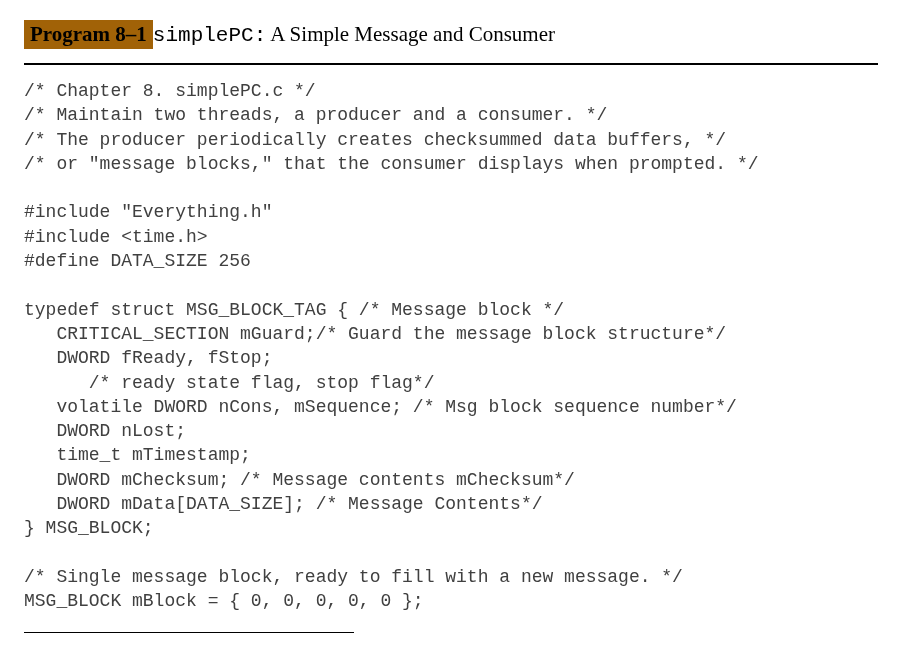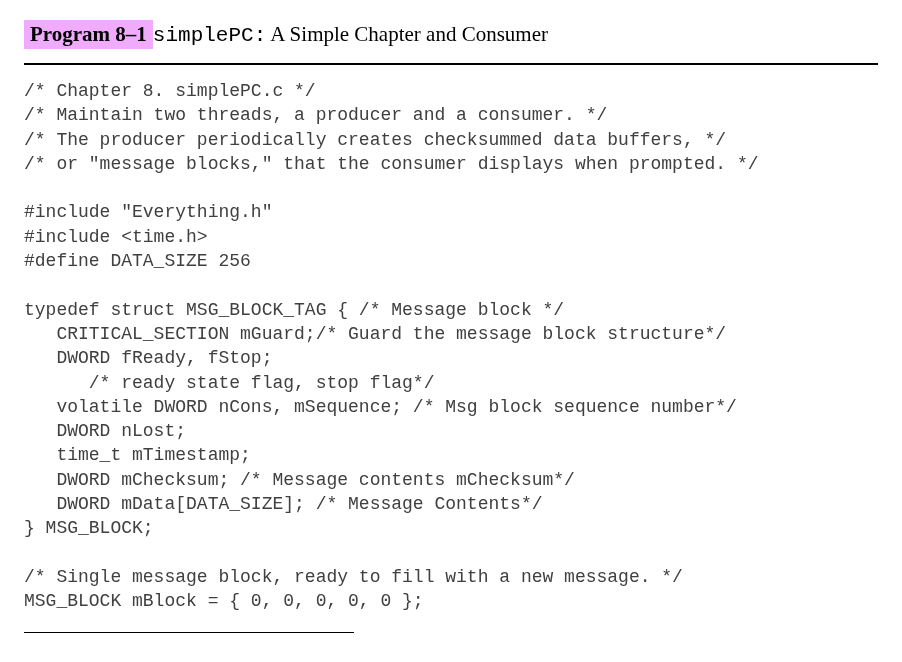--- a/index.html
+++ b/index.html
@@ -9,21 +9,21 @@
       background: #ffffff;
       color: #000000;
       width: 854px;
     }
     .header {
       display: flex;
       align-items: baseline;
       margin-bottom: 14px;
     }
     .program-label {
-      background: #f0abfc;
+      background: #a16207;
       color: #000000;
       font-weight: bold;
       padding: 2px 6px;
       font-size: 21px;
       font-family: Georgia, 'Times New Roman', serif;
     }
     .header-code {
       font-family: 'Courier New', Courier, monospace;
       font-size: 21px;
       font-weight: normal;
@@ -51,21 +51,21 @@
       width: 330px;
       margin: 18px 0 0 0;
     }
   </style>
 </head>
 <body>
 
 <div class="header">
   <span class="program-label">Program 8–1</span>
   <span>
-    <span class="header-code">simplePC:</span><span class="header-desc"> A Simple Chapter and Consumer</span>
+    <span class="header-code">simplePC:</span><span class="header-desc"> A Simple Message and Consumer</span>
   </span>
 </div>
 
 <hr class="top-rule">
 
 <div class="code-block" id="code-container">/* Chapter 8. simplePC.c */
 /* Maintain two threads, a producer and a consumer. */
 /* The producer periodically creates checksummed data buffers, */
 /* or "message blocks," that the consumer displays when prompted. */
 

